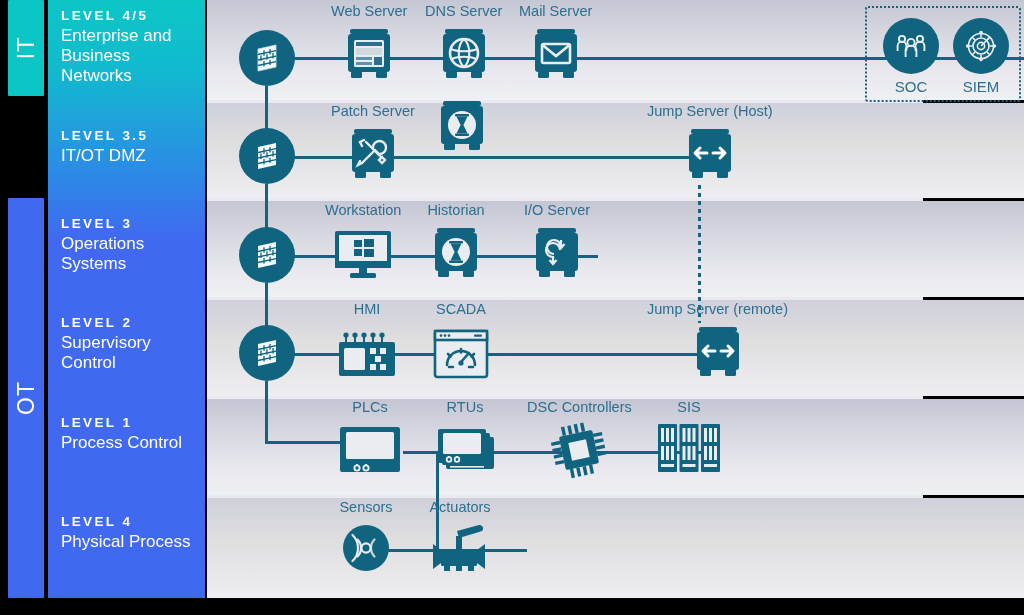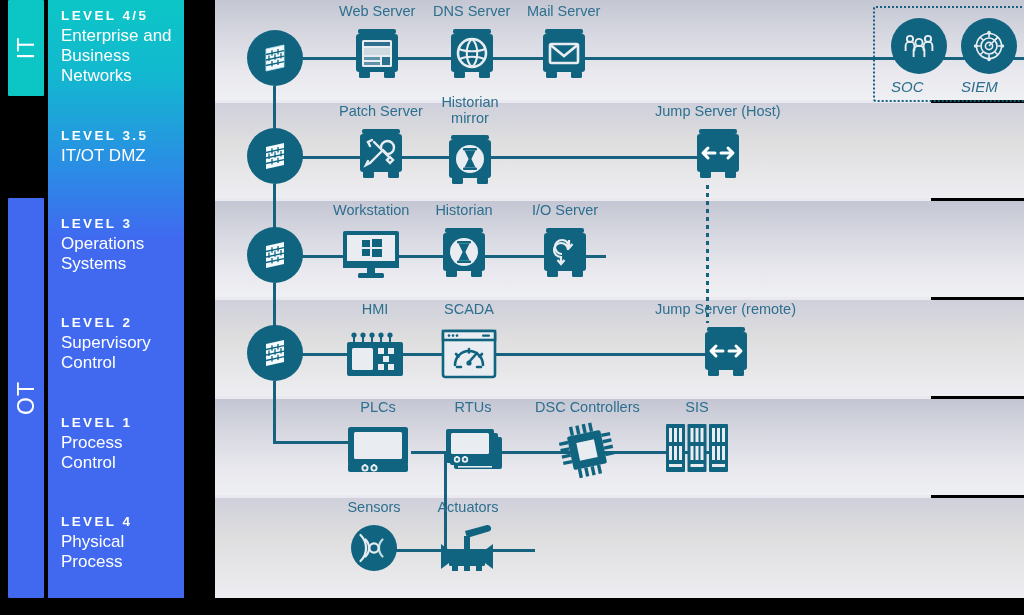--- a/index.html
+++ b/index.html
@@ -9,29 +9,29 @@
 
   
   .rail{position:absolute;left:8px;width:36px;border-radius:1px;}
   .rail span{position:absolute;left:50%;top:50%;
              transform:translate(-50%,-50%) rotate(-90deg);
              color:#fff;font-size:23px;letter-spacing:1px;white-space:nowrap;}
   #rail-it{top:0;height:96px;background:#0cc6c6;}
   #rail-ot{top:198px;height:400px;background:#4069f0;}
 
   
-  .levelpanel{position:absolute;left:48px;top:0;width:136px;height:598px;
+  .levelpanel{position:absolute;left:48px;top:0;width:157px;height:598px;
      background:linear-gradient(180deg,#0cc6c6 0%,#12b9cf 12%,#2c8ae6 29%,#4069f0 40%,#4069f0 100%);}
   .lvl{position:absolute;left:13px;right:6px;color:#fff;}
   .lvl .tag{font-size:13.5px;font-weight:bold;letter-spacing:2.4px;
             margin-bottom:2px;line-height:1.15;}
   .lvl .desc{font-size:17px;line-height:1.18;}
 
   
-  .canvas{position:absolute;left:207px;top:0;width:716px;height:598px;background:#e9e9ef;margin-left:8px;}
+  .canvas{position:absolute;left:207px;top:0;width:716px;height:598px;background:#e9e9ef;}
   .band{position:absolute;left:0;width:817px;
         background:linear-gradient(180deg,#c4c6d3 0%,#d6d7e0 34%,#e8e8ee 72%,#eff0f3 100%);}
   .band.alt{background:linear-gradient(180deg,#cfd0db 0%,#dededf 40%,#eeeef2 100%);}
 
   
   .wire{position:absolute;background:#16627f;}
   .wh{height:3px;}
   .wv{width:3px;}
   .dotted-v{position:absolute;width:3px;
      background-image:linear-gradient(#16627f 55%,rgba(0,0,0,0) 0);
@@ -43,21 +43,21 @@
              white-space:nowrap;margin-bottom:3px;}
   .node .lab.two{white-space:normal;width:86px;}
   .glyph{display:block;}
 
   .fw{position:absolute;width:56px;height:56px;border-radius:50%;
       background:#106480;display:flex;align-items:center;justify-content:center;}
 
   
   .socbox{position:absolute;border:2.5px dotted #16627f;border-radius:3px;
           display:flex;gap:14px;align-items:center;padding:8px 16px 4px;}
-  .socitem{display:flex;flex-direction:column;font-style:italic;}
+  .socitem{display:flex;flex-direction:column;align-items:center;}
   .socitem .circ{width:56px;height:56px;border-radius:50%;background:#106480;
                  display:flex;align-items:center;justify-content:center;}
   .socitem .lab{color:#2d6f8e;font-size:15px;margin-top:4px;}
 </style>
 </head>
 <body>
 
 <div class="root">
 
   <div class="rail" id="rail-it">
@@ -264,21 +264,20 @@
           <path d="M31 25 a6.5 6.5 0 1 1 6 6 l-3 -3"></path>
           <path d="M18 38 l-2 4 l4 -2"></path>
           <path d="M24 19 L40 35"></path>
           <path d="M22 17 l-4 2 l2 4"></path>
           <path d="M40 34 l3 3 l-3 3 l-3 -3 z"></path>
         </g>
       </svg>
     </div>
 
     <div class="node two" style="left:212px;top:95px;width:86px">
-      <div class="lab two">Historian mirror</div>
       <svg class="glyph" width="62" height="62" viewBox="0 0 62 62">
         <rect x="12" y="6" width="38" height="5" rx="2" fill="#106480"></rect>
         <rect x="10" y="11" width="42" height="38" rx="3" fill="#106480"></rect>
         <rect x="13" y="48" width="11" height="7" rx="1.5" fill="#106480"></rect>
         <rect x="38" y="48" width="11" height="7" rx="1.5" fill="#106480"></rect>
         <circle cx="31" cy="30" r="14" fill="#e9edf1"></circle>
         <g fill="#106480">
           <rect x="24" y="19" width="14" height="2.6" rx="1"></rect>
           <rect x="24" y="38.5" width="14" height="2.6" rx="1"></rect>
           <path d="M25.5 21.6 L36.5 21.6 L32.4 30 L36.5 38.5 L25.5 38.5 L29.6 30 Z"></path>

